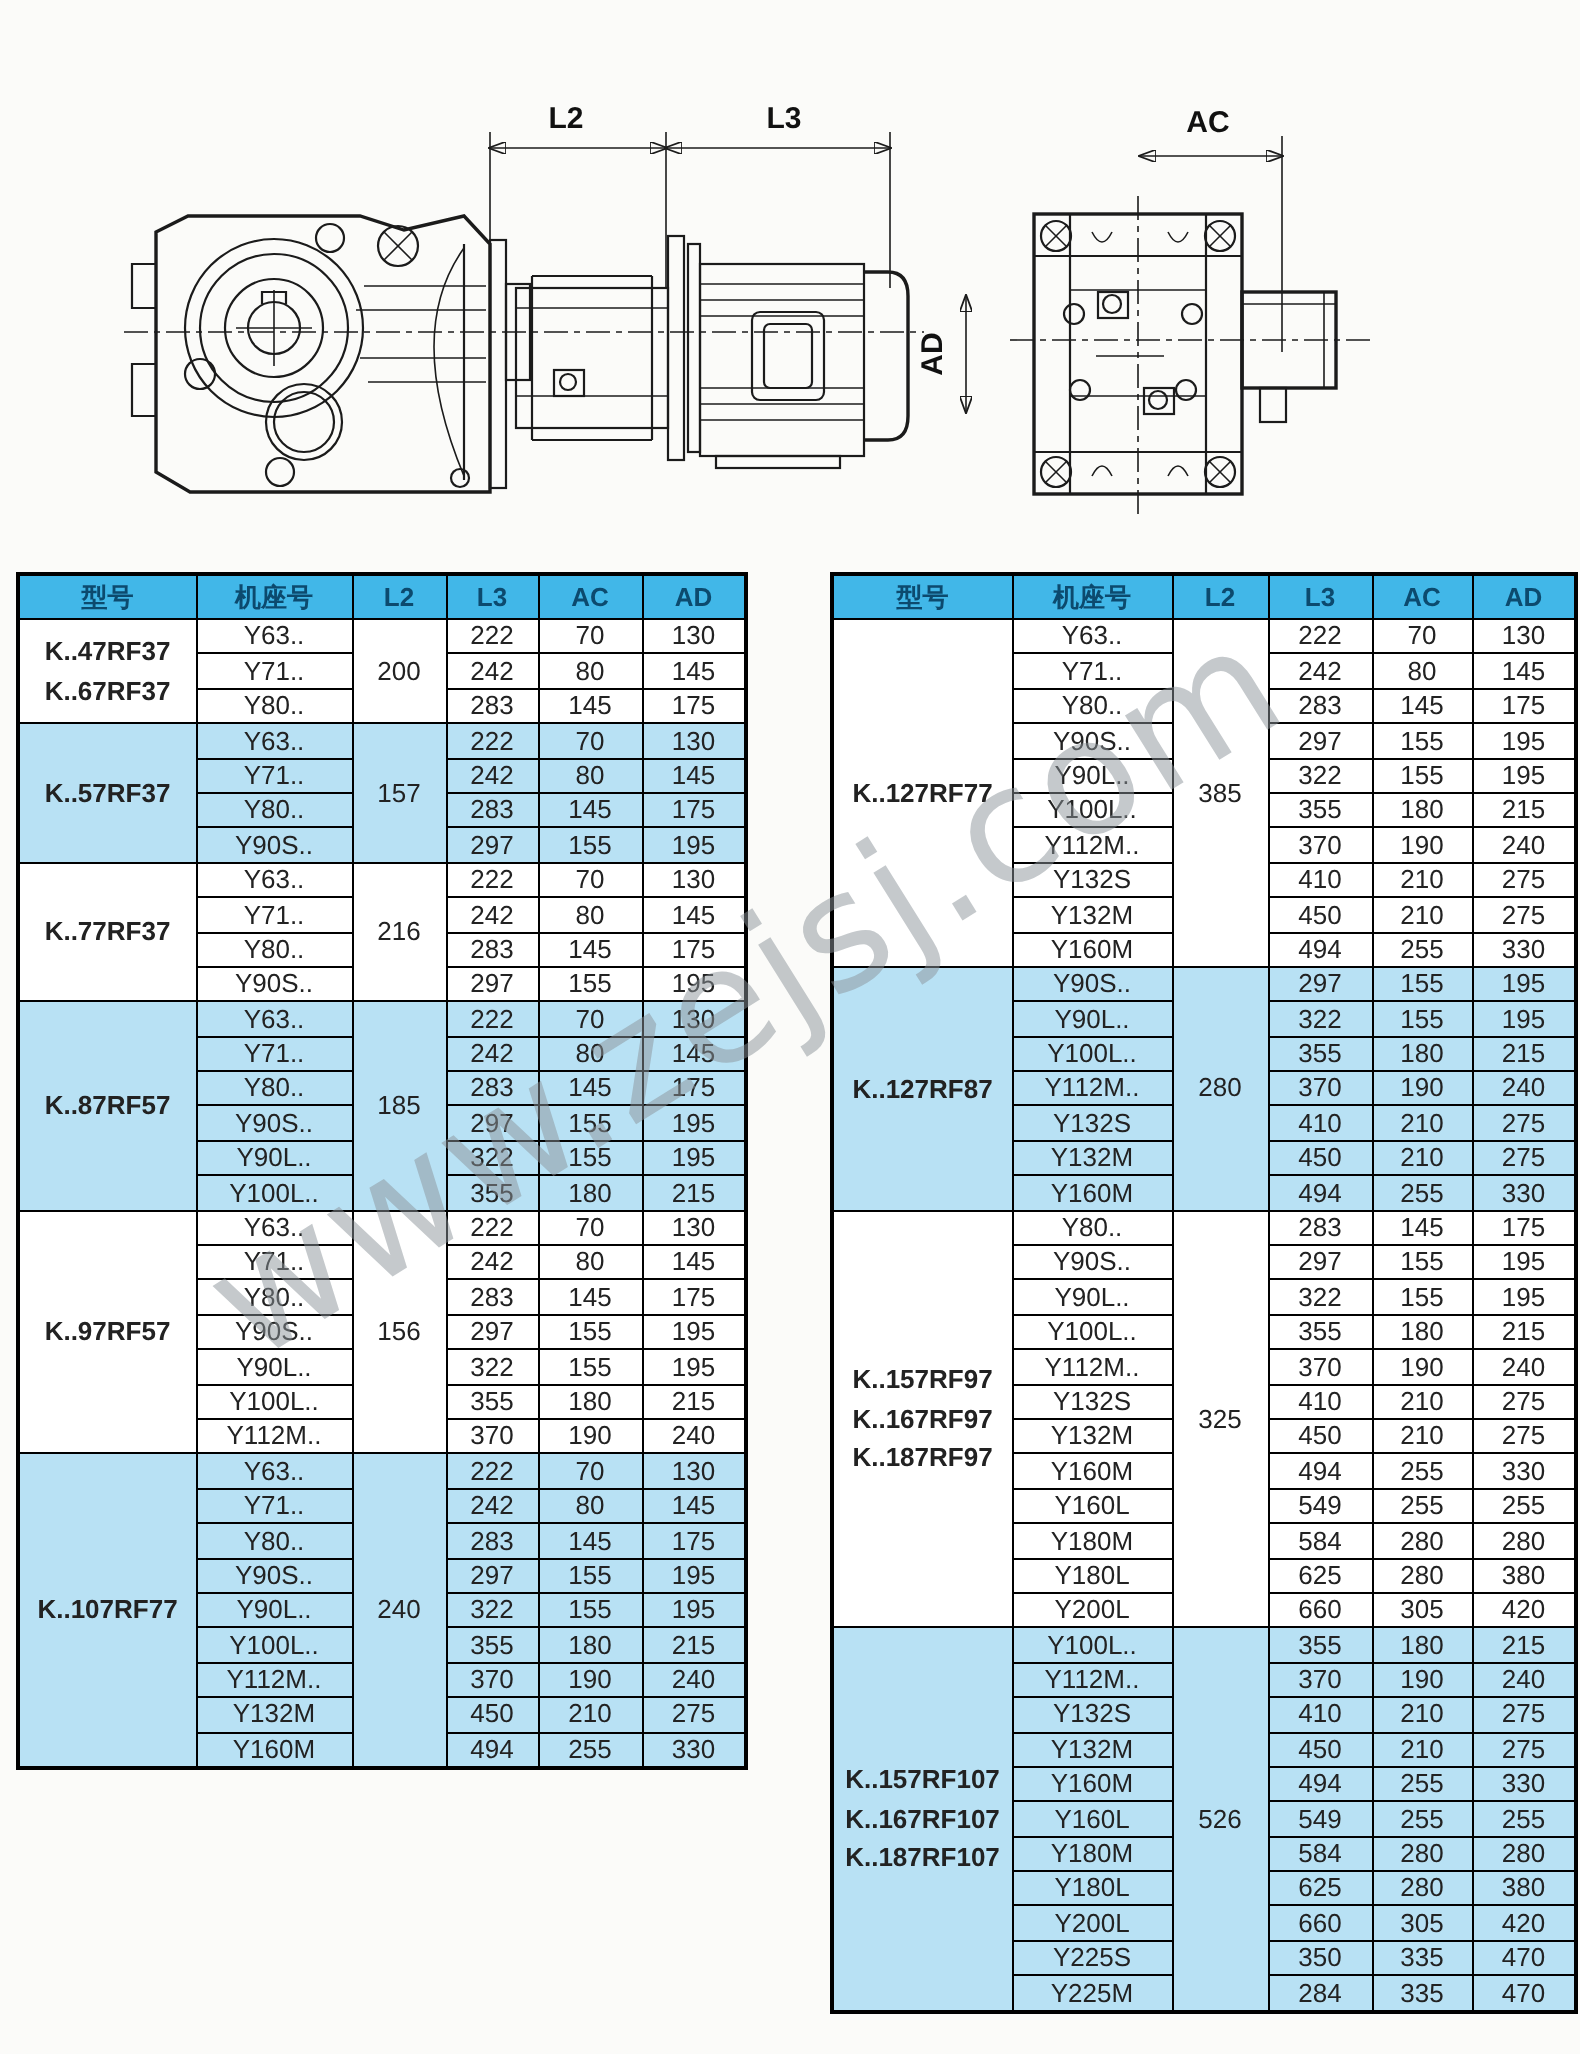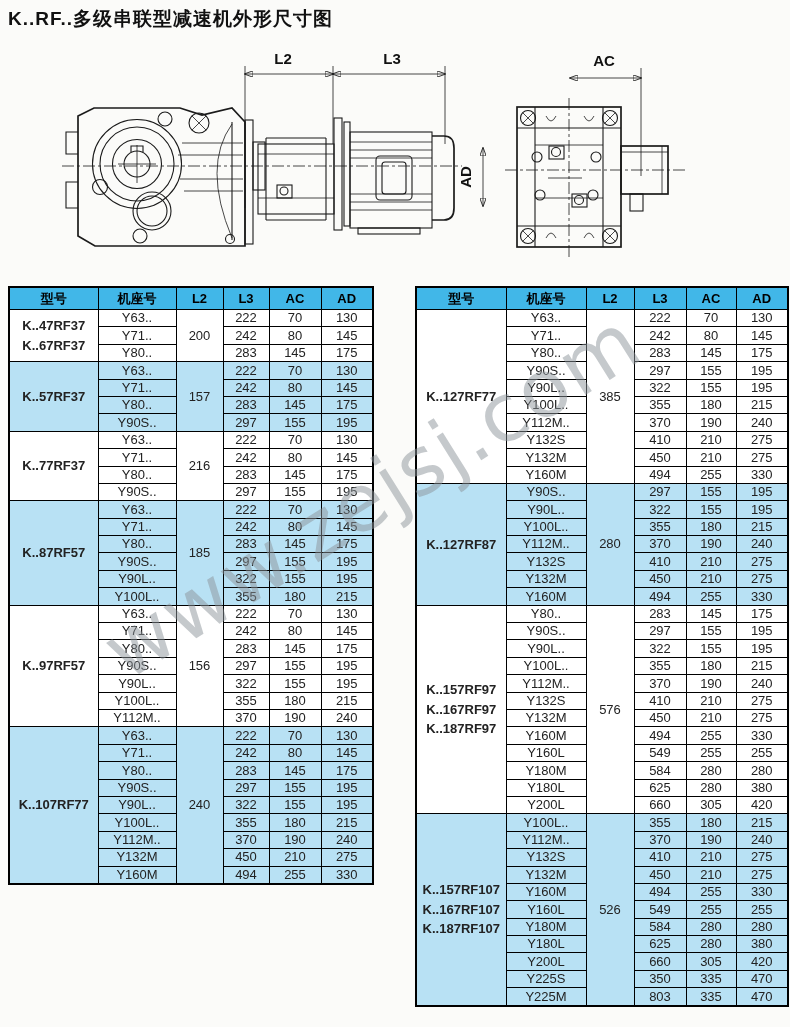--- a/index.html
+++ b/index.html
@@ -10,34 +10,33 @@
   .drawing-svg line,.drawing-svg path,.drawing-svg rect,.drawing-svg circle{stroke:#1b1b1b;fill:none;stroke-width:1.1;}
   .drawing-svg .thick{stroke-width:1.7;}
   .drawing-svg .thin{stroke-width:0.8;}
   .drawing-svg .cl{stroke-width:0.8;stroke-dasharray:12 3 3 3;}
   .drawing-svg text{fill:#111;stroke:none;font-family:"Liberation Sans",sans-serif;font-size:15px;font-weight:bold;}
   .dim-table{position:absolute;top:286px;border-collapse:collapse;table-layout:fixed;background:#fff;}
   .dim-table.left{left:8px;width:364px;}
   .dim-table.right{left:415px;width:372px;}
   .dim-table th,.dim-table td{border:1px solid #000;text-align:center;vertical-align:middle;padding:0;overflow:hidden;}
   .dim-table{border:2px solid #000;}
-  .dim-table th{height:21px;background:#41b7e8;color:#000000;font-size:13px;font-weight:bold;}
+  .dim-table th{height:21px;background:#41b7e8;color:#0c4a6e;font-size:13px;font-weight:bold;}
   .dim-table td{height:16.4px;font-size:13px;color:#222;line-height:1.05;}
   .dim-table td.model{font-size:13px;line-height:1.5;font-weight:bold;}
   .dim-table tr.shaded td{background:#b8e1f4;}
   .watermark{position:absolute;left:112px;top:612px;font-size:80px;font-family:"DejaVu Sans",sans-serif;
     color:rgba(140,148,153,0.5);transform:rotate(-32deg);transform-origin:0 50%;
     white-space:nowrap;letter-spacing:2px;z-index:9;pointer-events:none;}
 </style>
 </head>
 <body>
 
 <div class="page">
 
-  <h1 class="page-title">K..RF..多级串联型减速机外形尺寸图</h1>
 
   <svg class="drawing-svg" viewBox="0 0 790 235">
     <defs>
       <marker id="ah" markerWidth="11" markerHeight="8" refX="10" refY="4" orient="auto-start-reverse">
         <path d="M0,0 L11,4 L0,8 Z" fill="#1b1b1b" stroke="none"></path>
       </marker>
     </defs>
 
     <g>
 
@@ -520,21 +519,21 @@
         </tr>
         <tr class="shaded">
           <td>Y160M</td>
           <td>494</td>
           <td>255</td>
           <td>330</td>
         </tr>
         <tr class="">
           <td class="model" rowspan="12">K..157RF97<br>K..167RF97<br>K..187RF97</td>
           <td>Y80..</td>
-          <td rowspan="12">576</td>
+          <td rowspan="12">325</td>
           <td>283</td>
           <td>145</td>
           <td>175</td>
         </tr>
         <tr class="">
           <td>Y90S..</td>
           <td>297</td>
           <td>155</td>
           <td>195</td>
         </tr>
@@ -655,21 +654,21 @@
           <td>420</td>
         </tr>
         <tr class="shaded">
           <td>Y225S</td>
           <td>350</td>
           <td>335</td>
           <td>470</td>
         </tr>
         <tr class="shaded">
           <td>Y225M</td>
-          <td>803</td>
+          <td>284</td>
           <td>335</td>
           <td>470</td>
         </tr>
       </tbody>
     </table>
 
   <div class="watermark">www.zejsj.com</div>
 
 </div>
 

